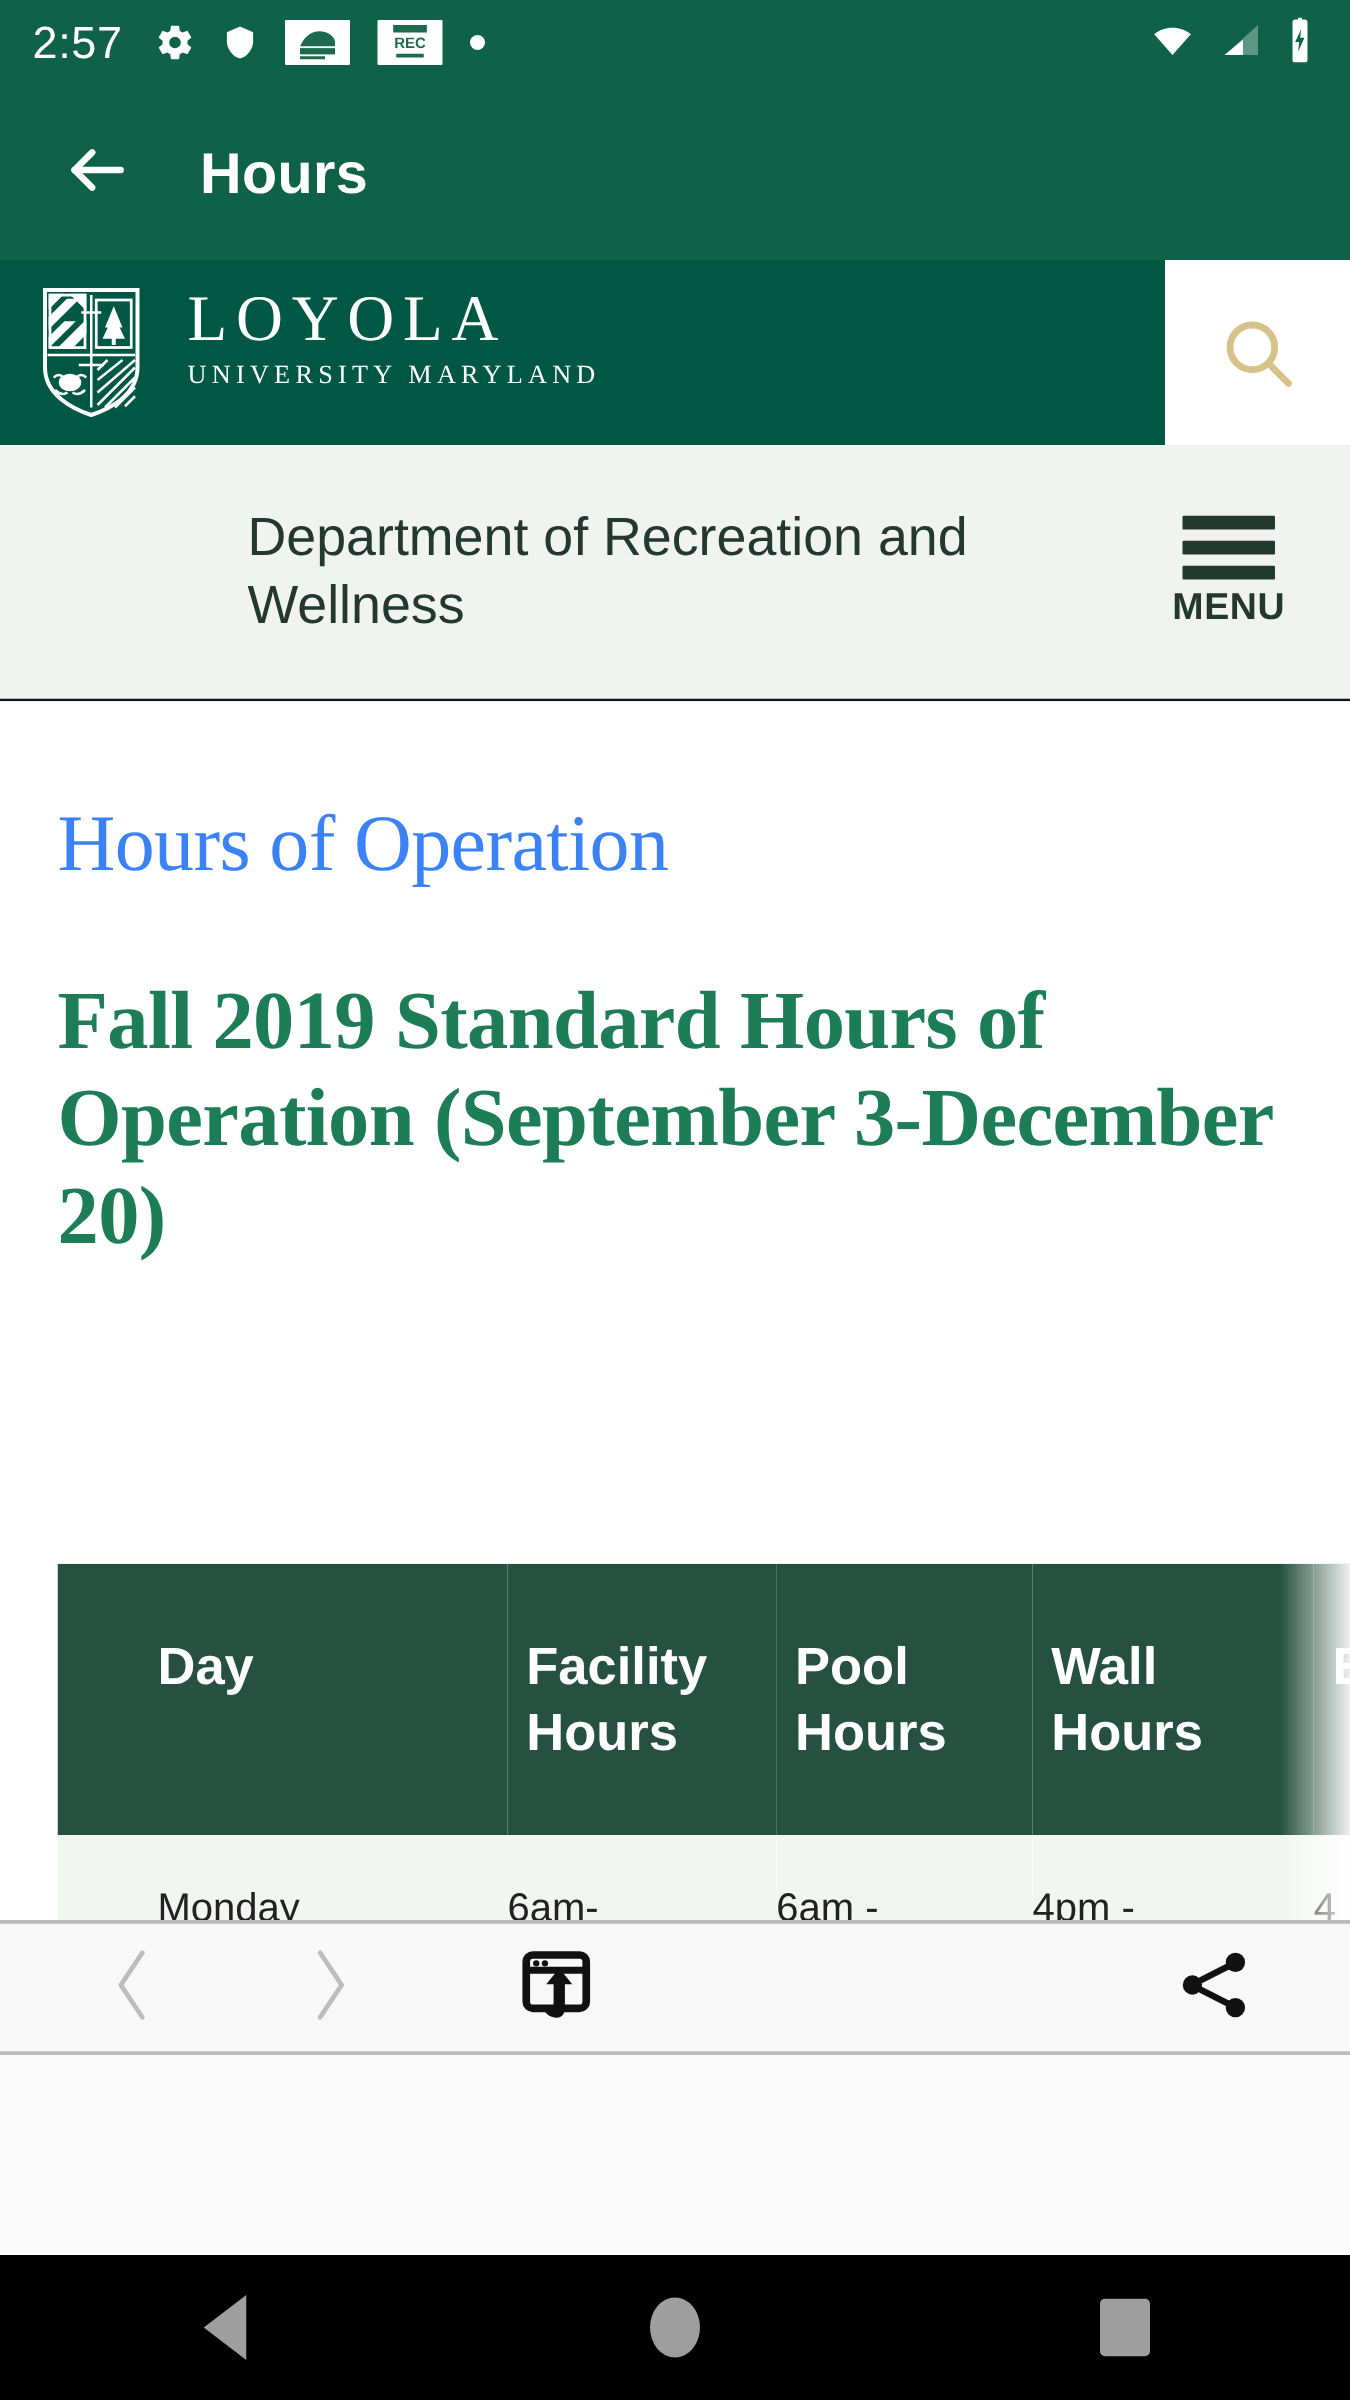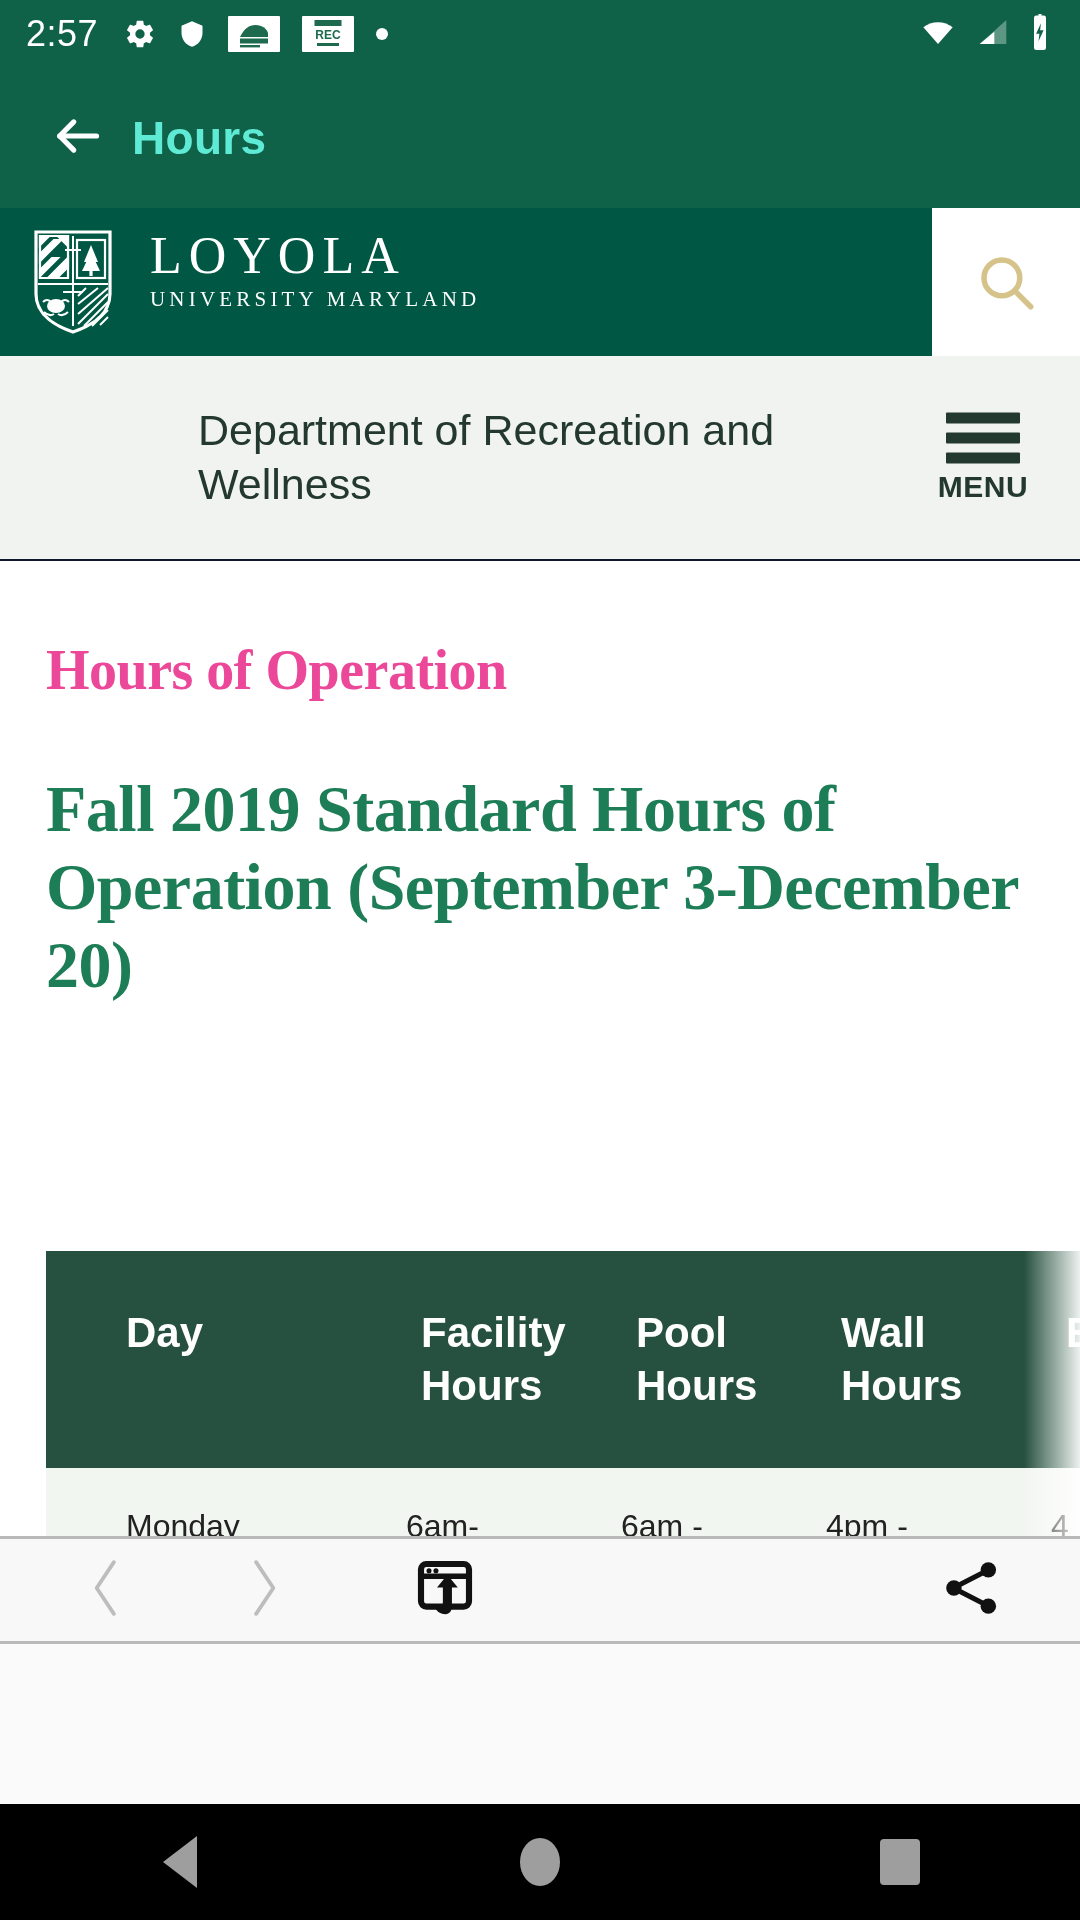--- a/index.html
+++ b/index.html
@@ -33,21 +33,21 @@
   .ic-applogo svg{ display:block; }
   .ic-dot{ width:12px; height:12px; border-radius:50%; background:#ffffff; }
 
   
   .appbar{
     position:absolute; top:68px; left:0; width:1080px; height:140px;
     background:#0F6147; display:flex; align-items:center;
   }
   .appbar .back{ width:70px; height:70px; margin-left:42px; display:flex; align-items:center; justify-content:center; }
   .appbar .title{
-    color:#5eead4; font-size:46px; font-weight:bold; margin-left:20px;
+    color:#ffffff; font-size:46px; font-weight:bold; margin-left:48px;
     letter-spacing:0.3px;
   }
 
   
   .sitehead{
     position:absolute; top:208px; left:0; width:1080px; height:148px;
     background:#005844; display:flex; align-items:center;
   }
   .brand{ display:flex; align-items:flex-start; margin-left:34px; }
   .shield{ width:78px; height:104px; display:block; }
@@ -88,21 +88,21 @@
   }
   .menubtn .bars span:last-child{ margin-bottom:0; }
   .menubtn .mlabel{
     color:#23382e; font-size:30px; font-weight:bold; letter-spacing:0.5px; margin-top:6px;
   }
 
   
   .content{ position:absolute; top:561px; left:0; width:1080px; height:975px; background:#ffffff; overflow:hidden; }
   .h1{
     font-family:"Liberation Serif", serif;
-    color:#ec4899; font-size:56px; font-weight:bold;
+    color:#3b82f6; font-size:64px; font-weight:normal;
     margin:80px 0 0 46px; line-height:1.05; letter-spacing:-0.5px;
   }
   .h2{
     font-family:"Liberation Serif", serif;
     color:#1d7d56; font-size:66px; font-weight:bold;
     margin:70px 46px 0 46px; line-height:1.18; letter-spacing:-0.5px;
   }
 
   
   .tablewrap{

